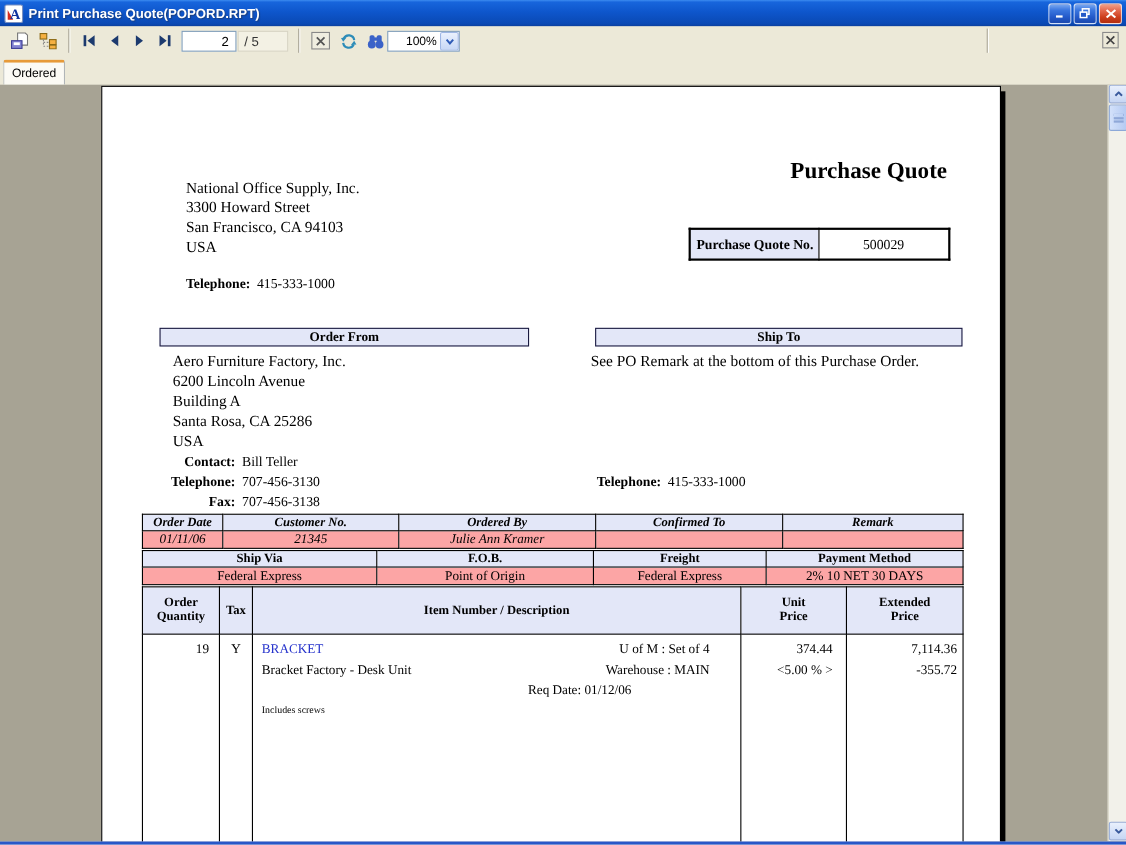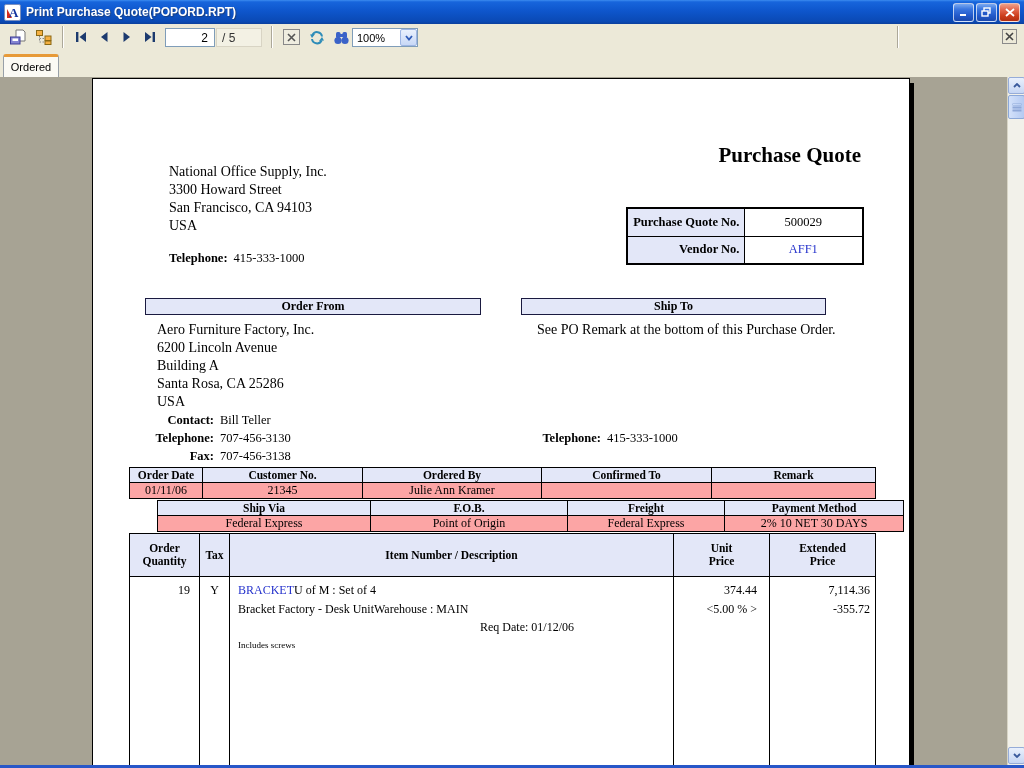--- a/index.html
+++ b/index.html
@@ -28,21 +28,21 @@
   .tsep { position:absolute; top:2px; width:2px; height:22px;
     border-left:1px solid #ACA899; border-right:1px solid #fff; }
   .page-input { position:absolute; left:165px; top:4px; width:50px; height:19px;
     border:1px solid #7F9DB9; background:#fff; font:12px "Liberation Sans",sans-serif;
     text-align:right; padding-right:6px; }
   .page-total { position:absolute; left:216px; top:4px; width:46px; height:19px; background:#F3F1E4;
     border:1px solid #D8D4C4; font:12px "Liberation Sans",sans-serif; color:#333;
     display:flex; align-items:center; padding-left:5px; }
   .zoom-box { position:absolute; left:352px; top:4px; width:66px; height:19px; background:#fff;
     border:1px solid #7F9DB9; display:flex; align-items:center; }
-  .zoom-box .zval { flex:1; font:11px "Liberation Sans",sans-serif; padding-left:4px; }
+  .zoom-box .zval { flex:1; font:11px "Liberation Sans",sans-serif; padding-left:16px; }
   .zoom-dd { width:17px; height:17px; border-radius:2px; border:1px solid #9EB6E4;
     background:linear-gradient(180deg,#EAF1FD,#C8D8F6); display:flex; align-items:center; justify-content:center; }
   .stopbox { width:17px; height:16px; border:1px solid #888; background:#EFEDE0;
     display:flex; align-items:center; justify-content:center; }
   .closeprev { position:absolute; left:1002px; top:5px; width:15px; height:15px; border:1px solid #8A8A8A;
     display:flex; align-items:center; justify-content:center; background:transparent; }
 
   
   .tabbar { position:absolute; left:0; top:50px; width:1024px; height:27px; background:#ECE9D8; }
   .tab { position:absolute; left:3px; bottom:0; width:56px; height:23px;
@@ -91,21 +91,21 @@
   .lblrow .v { padding-left:6px; }
 
   table.rep { position:absolute; border-collapse:collapse; table-layout:fixed; width:746px; left:36px;
     font-family:"Liberation Serif","DejaVu Serif",serif; }
   table.rep td { border:1px solid #000; overflow:hidden; }
   td.hcell { background:#E3E7F8; font-weight:bold; font-size:11.5px; text-align:center; height:15px; }
   td.vcell { background:#fca5a5; font-size:12px; text-align:center; height:14px; }
   td.icell { vertical-align:top; background:#fff; font-size:12px; }
   .h2line { display:block; line-height:13px; }
   .itembody td { height:240px; padding-top:4px; }
-  .descline { display:flex; padding:0 28px 0 8px; line-height:19px; }
+  .descline { display:flex; justify-content:space-between; padding:0 28px 0 8px; line-height:19px; }
   .reqdate { margin-left:250px; line-height:17px; }
   .comment { font-size:9px; padding-left:8px; margin-top:4px; }
   .numcol { text-align:right; line-height:19px; }
 
   svg { display:block; }
 </style>
 </head>
 <body>
 
 <div class="window">
@@ -246,24 +246,20 @@
           <span class="v">415-333-1000</span>
         </div>
 
         <div class="abs doc-title" style="right:48px; top:64px;">Purchase Quote</div>
 
         <table class="qtable">
           <tbody>
               <tr>
             <td class="lab">Purchase Quote No.</td>
             <td class="val">500029</td>
-          </tr>
-          <tr>
-            <td class="lab">Vendor No.</td>
-            <td class="val bluetxt">AFF1</td>
           </tr>
         </tbody>
           </table>
 
         <div class="sechdr" style="left:52px; width:336px;">Order From</div>
         <div class="abs ser12" style="left:64px; top:242px;">
           <div>Aero Furniture Factory, Inc.</div>
           <div>6200 Lincoln Avenue</div>
           <div>Building A</div>
           <div>Santa Rosa, CA 25286</div>
@@ -277,28 +273,28 @@
           <div class="lblrow">
               <span class="l b" style="width:91px">Telephone:</span>
               <span class="v">707-456-3130</span>
             </div>
           <div class="lblrow">
               <span class="l b" style="width:91px">Fax:</span>
               <span class="v">707-456-3138</span>
             </div>
         </div>
 
-        <div class="sechdr" style="left:428px; width:305px;">Ship To</div>
+        <div class="sechdr" style="left:448px; width:334px;">Ship To</div>
         <div class="abs ser12" style="left:444px; top:242px;">See PO Remark at the bottom of this Purchase Order.</div>
         <div class="abs lblrow" style="left:444px; top:350px;">
           <span class="l b" style="width:64px">Telephone:</span>
           <span class="v">415-333-1000</span>
         </div>
 
-        <table class="rep" style="top:388px;">
+        <table class="rep" style="top:388px;font-style:italic;">
           <colgroup>
               <col style="width:73px">
               <col style="width:160px">
               <col style="width:179px">
               <col style="width:170px">
               <col style="width:164px">
             </colgroup>
           <tbody>
               <tr>
             <td class="hcell">Order Date</td>
@@ -310,21 +306,21 @@
           <tr>
             <td class="vcell">01/11/06</td>
             <td class="vcell">21345</td>
             <td class="vcell">Julie Ann Kramer</td>
             <td class="vcell"></td>
             <td class="vcell"></td>
           </tr>
         </tbody>
           </table>
 
-        <table class="rep" style="top:421px;margin-left:28px;">
+        <table class="rep" style="top:421px;">
           <colgroup>
               <col style="width:213px">
               <col style="width:197px">
               <col style="width:157px">
               <col style="width:179px">
             </colgroup>
           <tbody>
               <tr>
             <td class="hcell">Ship Via</td>
             <td class="hcell">F.O.B.</td>

